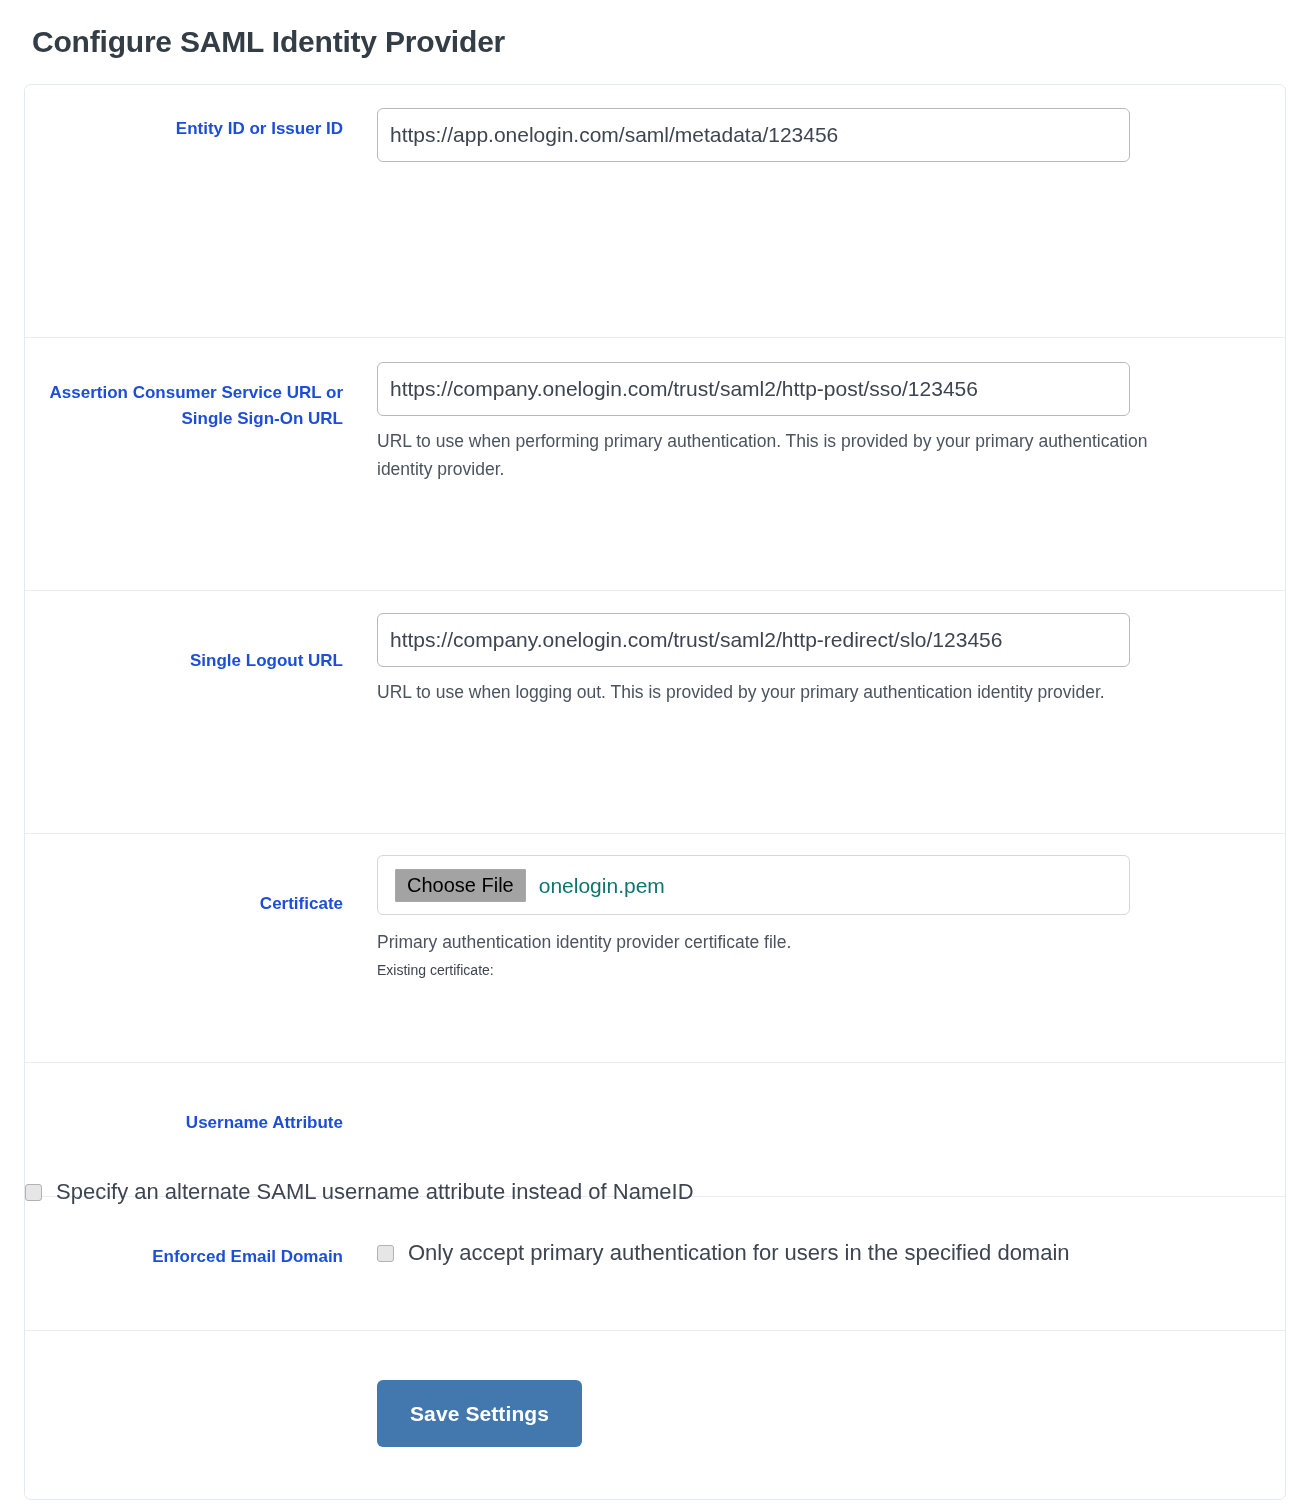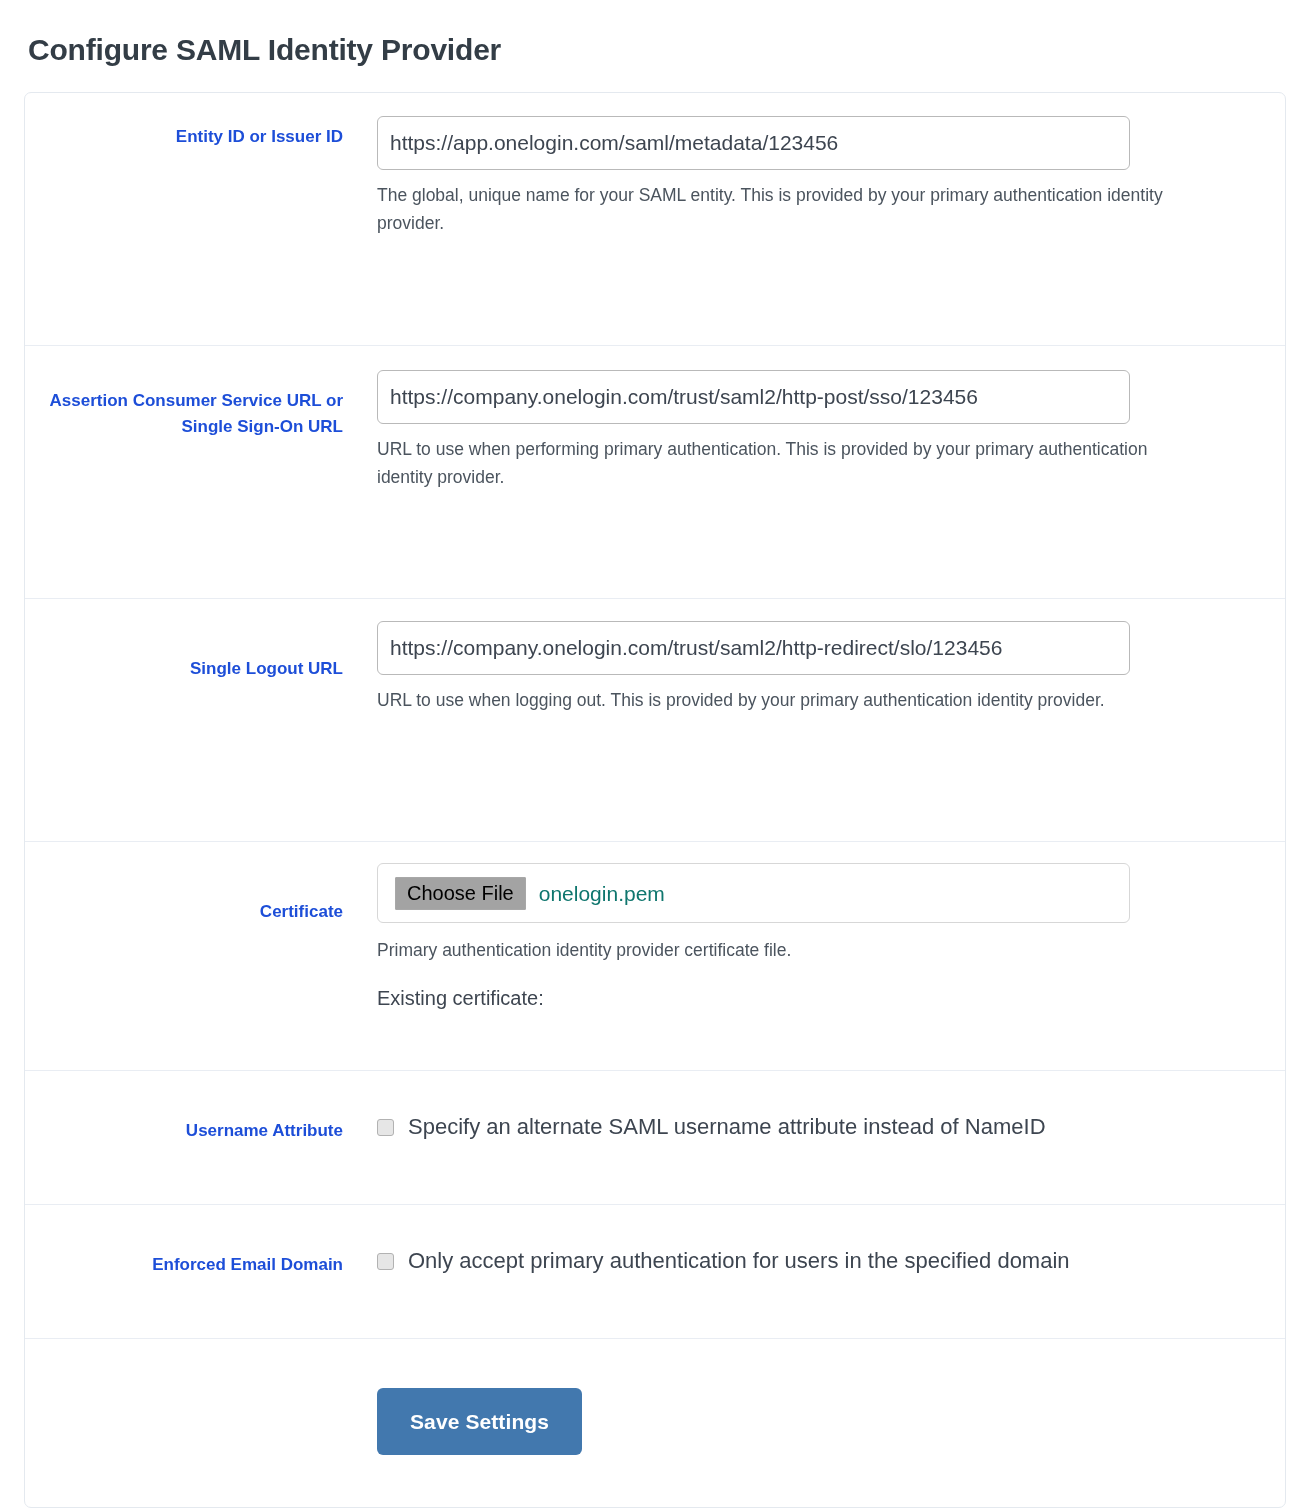--- a/index.html
+++ b/index.html
@@ -20,22 +20,22 @@
     width: 1310px;
     box-sizing: border-box;
     padding: 0;
   }
 
   .page-title {
     font-size: 30px;
     font-weight: bold;
     color: #333d46;
     letter-spacing: -0.2px;
-    margin: 8px;
-    padding: 24px 0 0 20px;
+    margin: 0;
+    padding: 24px 0 0 32px;
     line-height: 1.2;
   }
 
   .panel {
     margin: 24px 24px 25px 24px;
     border: 1px solid #e4e9ef;
     border-radius: 7px;
     background: #ffffff;
     box-sizing: border-box;
     overflow: hidden;
@@ -81,21 +81,21 @@
   .row-acs .field-body       { padding-top: 24px; }
 
   .row-slo           { height: 243px; }
   .row-slo .field-label      { padding-top: 57px; }
   .row-slo .field-body       { padding-top: 22px; }
 
   .row-cert          { height: 229px; }
   .row-cert .field-label     { padding-top: 57px; }
   .row-cert .field-body      { padding-top: 21px; }
 
-  .row-username      { height: 134px; }
+  .row-username      { height: 134px; flex-direction: column; }
   .row-username .field-label { padding-top: 47px; }
   .row-username .field-body  { padding-top: 43px; }
 
   .row-domain        { height: 134px; }
   .row-domain .field-label   { padding-top: 47px; }
   .row-domain .field-body    { padding-top: 43px; }
 
   .row-actions       { height: 168px; }
   .row-actions .field-label  { padding-top: 0; }
   .row-actions .field-body   { padding-top: 49px; }
@@ -155,24 +155,24 @@
     line-height: 1;
   }
 
   .cert-help {
     font-size: 17.5px;
     line-height: 1.6;
     color: #4b545e;
     margin-top: 13px;
   }
   .cert-existing {
-    font-size: 20px;
+    font-size: 14px;
     line-height: 1.45;
     color: #3d4550;
-    margin-top: 20px;
+    margin-top: 4px;
   }
 
   
   .checkbox-line {
     display: flex;
     align-items: center;
   }
   .cb {
     -webkit-appearance: none;
     appearance: none;
@@ -217,21 +217,20 @@
 <div class="page">
 
   <h1 class="page-title">Configure SAML Identity Provider</h1>
 
   <div class="panel">
 
     <div class="form-row row-entity">
       <div class="field-label">Entity ID or Issuer ID</div>
       <div class="field-body">
         <input class="text-input" type="text" value="https://app.onelogin.com/saml/metadata/123456" style="">
-        <div class="help-text">The global, unique name for your SAML entity. This is provided by your primary authentication identity provider.</div>
       </div>
     </div>
 
     <div class="form-row row-acs">
       <div class="field-label">Assertion Consumer Service URL or Single Sign-On URL</div>
       <div class="field-body">
         <input class="text-input" type="text" value="https://company.onelogin.com/trust/saml2/http-post/sso/123456" style="">
         <div class="help-text">URL to use when performing primary authentication. This is provided by your primary authentication identity provider.</div>
       </div>
     </div>

